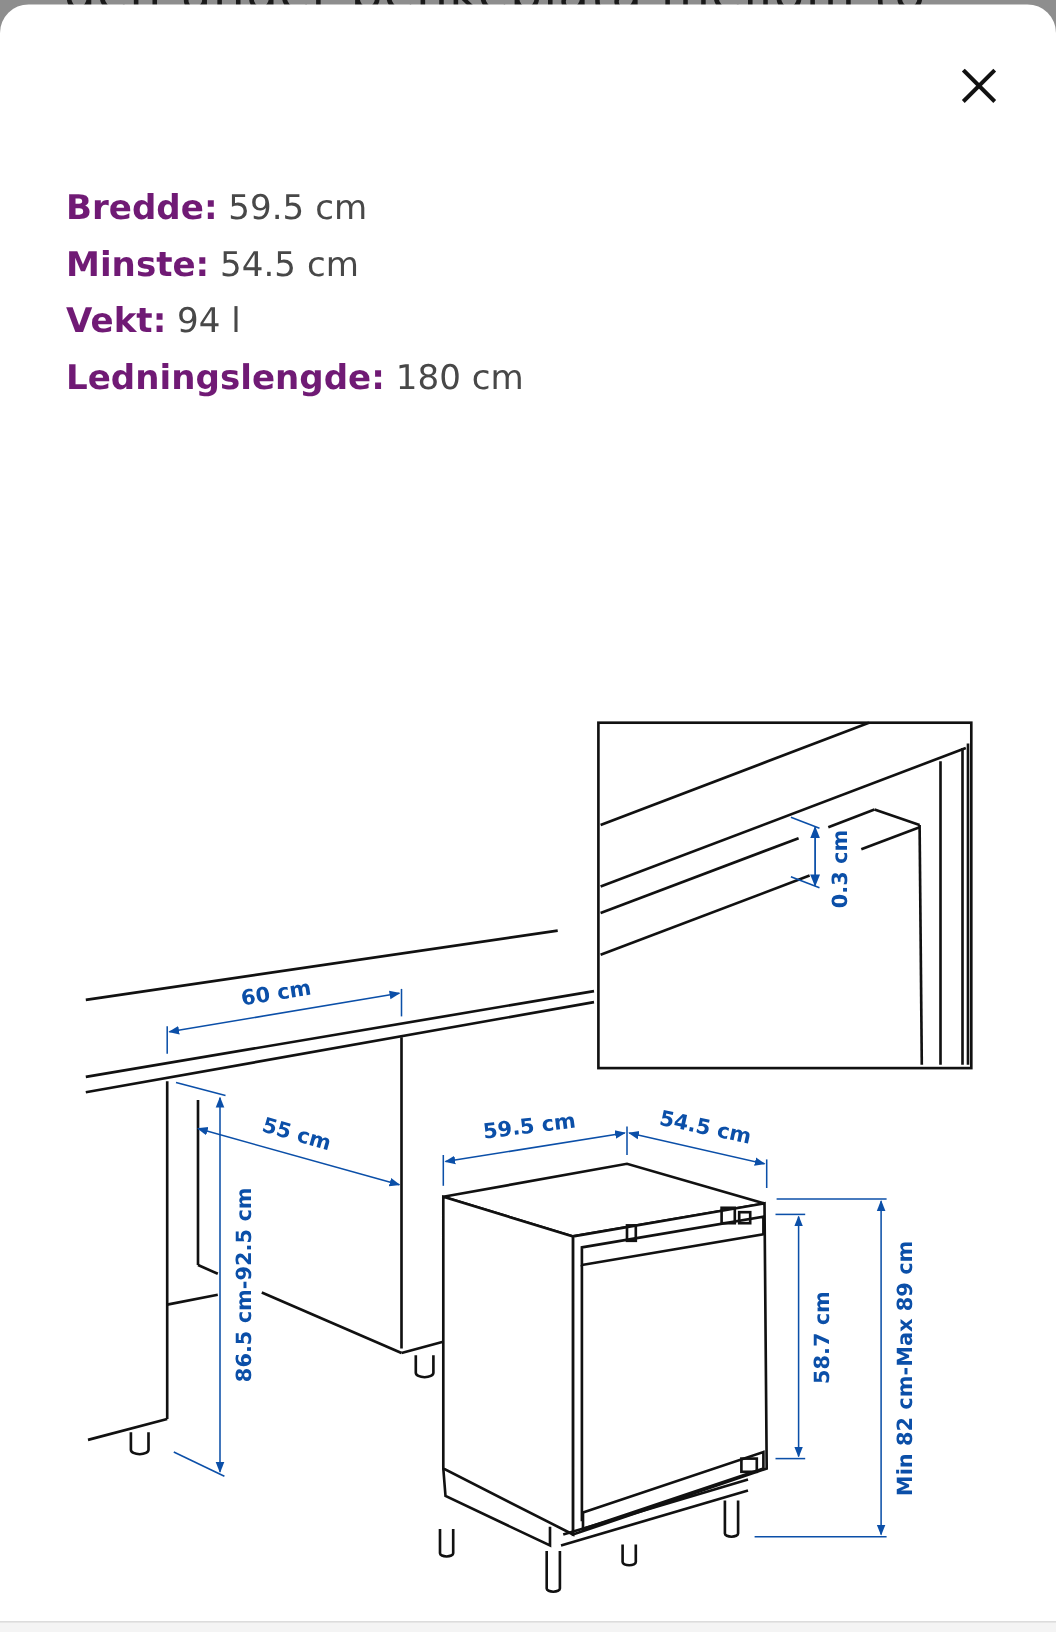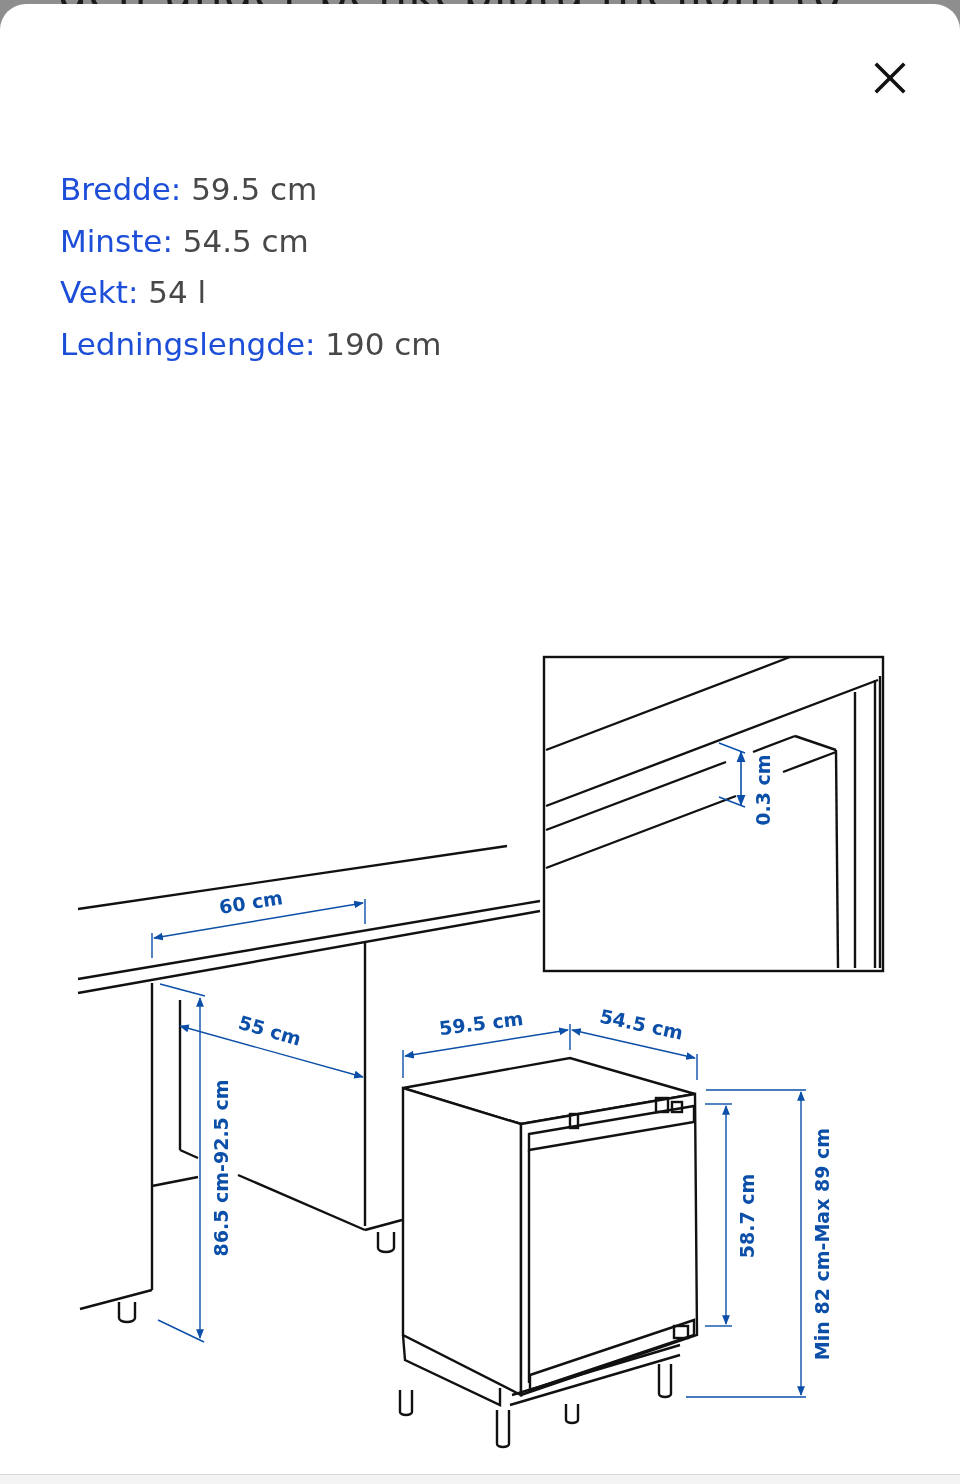--- a/index.html
+++ b/index.html
@@ -17,21 +17,21 @@
     .modal {
       position: absolute; left: 0; top: 4px; width: 960px; height: 1470px;
       background: #ffffff; border-radius: 26px 26px 0 0;
     }
     .close-btn {
       position: absolute; left: 866px; top: 50px; width: 48px; height: 48px;
       display: flex; align-items: center; justify-content: center; cursor: pointer;
     }
     .specs { position: absolute; left: 60px; top: 160px; margin: 0; padding: 0; list-style: none; }
     .spec-row { font-size: 31px; line-height: 51.7px; color: #484848; white-space: nowrap; }
-    .spec-label { font-weight: normal; color: #1d4ed8; }
+    .spec-label { font-weight: bold; color: #701a75; }
     .spec-value { font-weight: normal; color: #484848; }
     .diagram { position: absolute; left: 0; top: 640px; width: 960px; height: 830px; }
     .dim-text { font-family: "DejaVu Sans", sans-serif; font-weight: bold; font-size: 19px; }
     .bottom-bar {
       position: absolute; left: 0; top: 1474px; width: 960px; height: 10px;
       background: #f4f4f4; border-top: 1px solid #d8d8d8;
     }
   </style>
 </head>
 <body>
@@ -51,25 +51,25 @@
     <li class="spec-row">
       <span class="spec-label">Bredde:</span>
       <span class="spec-value">59.5 cm</span>
     </li>
     <li class="spec-row">
       <span class="spec-label">Minste:</span>
       <span class="spec-value">54.5 cm</span>
     </li>
     <li class="spec-row">
       <span class="spec-label">Vekt:</span>
-      <span class="spec-value">54 l</span>
+      <span class="spec-value">94 l</span>
     </li>
     <li class="spec-row">
       <span class="spec-label">Ledningslengde:</span>
-      <span class="spec-value">190 cm</span>
+      <span class="spec-value">180 cm</span>
     </li>
   </ul>
 
   <svg class="diagram" viewBox="0 644 960 830" width="960" height="830">
     <defs>
       <marker id="arr" viewBox="0 0 10 10" refX="9" refY="5" markerWidth="7" markerHeight="7" orient="auto-start-reverse">
         <path d="M0,1 L10,5 L0,9 z" fill="#0b4fa8"></path>
       </marker>
     </defs>
 

